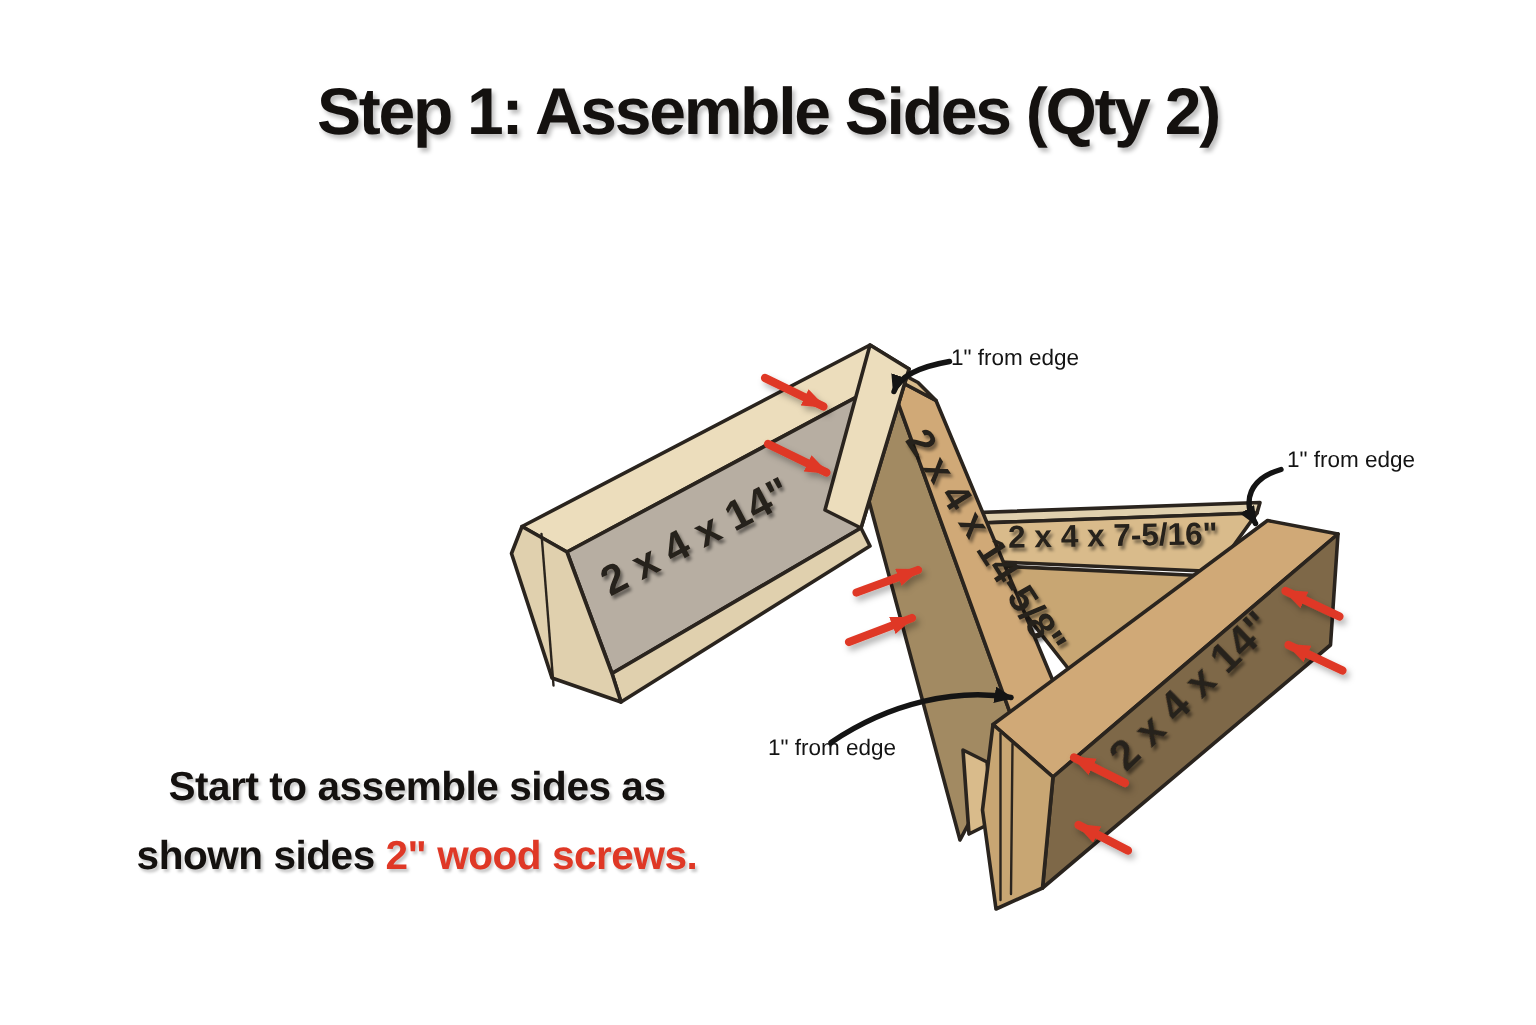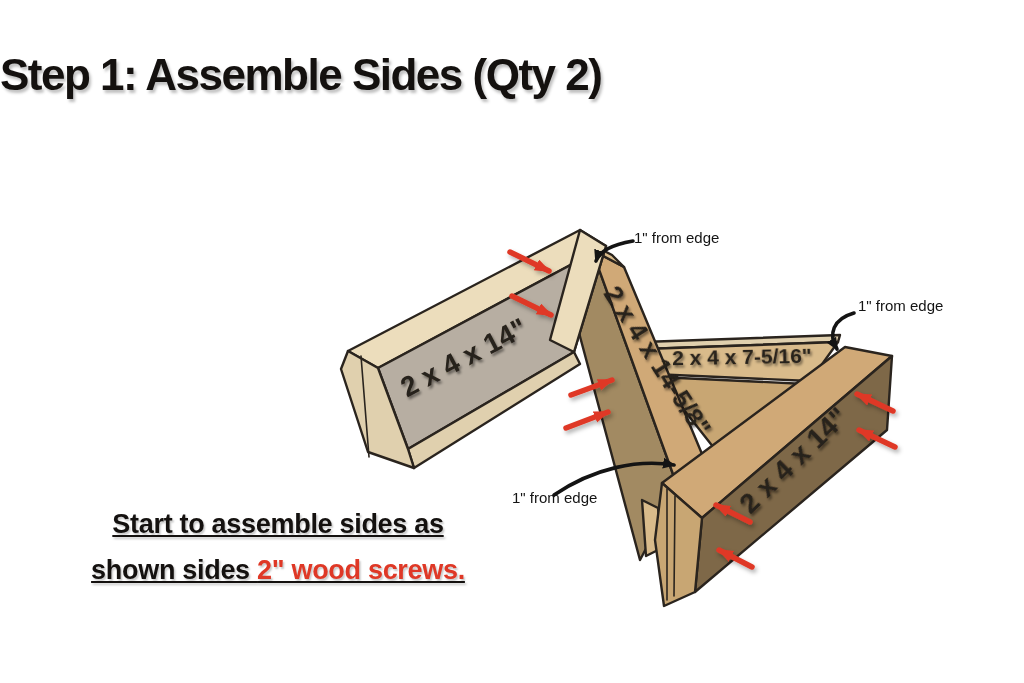--- a/index.html
+++ b/index.html
@@ -1,28 +1,28 @@
 <!DOCTYPE html>
 <html style="--accent-red: #df3826; --annotation-black: #141414; --outline: #2a241e; --wood-cream: #ecddbc; --wood-cream-dark: #e0d0ae; --wood-gray: #b7aea2; --wood-tan: #d0a977; --wood-tan-light: #d9bb8b; --wood-medium: #a28a62; --wood-dark: #7e6848; --wood-triangle: #c8a673; --label-ink: #27211a;"><head>
 <meta charset="utf-8">
 <style>
   html,body{margin:0;padding:0;}
   body{
     width:1024px;height:683px;position:relative;overflow:hidden;
     background:#ffffff;font-family:"Liberation Sans",sans-serif;
   }
   .title{
-    position:absolute;top:50px;left:0;width:100%;text-align:left;
+    position:absolute;top:50px;left:0;width:100%;text-align:center;
     font-size:44px;font-weight:bold;letter-spacing:-1.5px;color:#14110f;
     text-shadow:2px 3px 3px rgba(0,0,0,.25);
   }
   .instruction{
     position:absolute;left:78px;top:501px;width:400px;text-align:center;
     font-size:27px;font-weight:bold;color:#14110f;line-height:1.72;
-    letter-spacing:-0.3px;text-shadow:1.5px 2px 2px rgba(0,0,0,.22);text-decoration:underline;
+    letter-spacing:-0.3px;text-shadow:1.5px 2px 2px rgba(0,0,0,.22);
   }
   .instruction .hl{color:var(--accent-red,#df3826);}
   svg.diagram{position:absolute;left:0;top:0;}
   .ol{stroke:var(--outline,#2a241e);stroke-width:2.4;stroke-linejoin:round;stroke-linecap:round;}
   .thin{stroke-width:1.6;fill:none;}
   .wood-label{
     font-family:"Liberation Sans",sans-serif;font-weight:bold;
     fill:var(--label-ink,#27211a);text-anchor:middle;
   }
   .edge-note{

